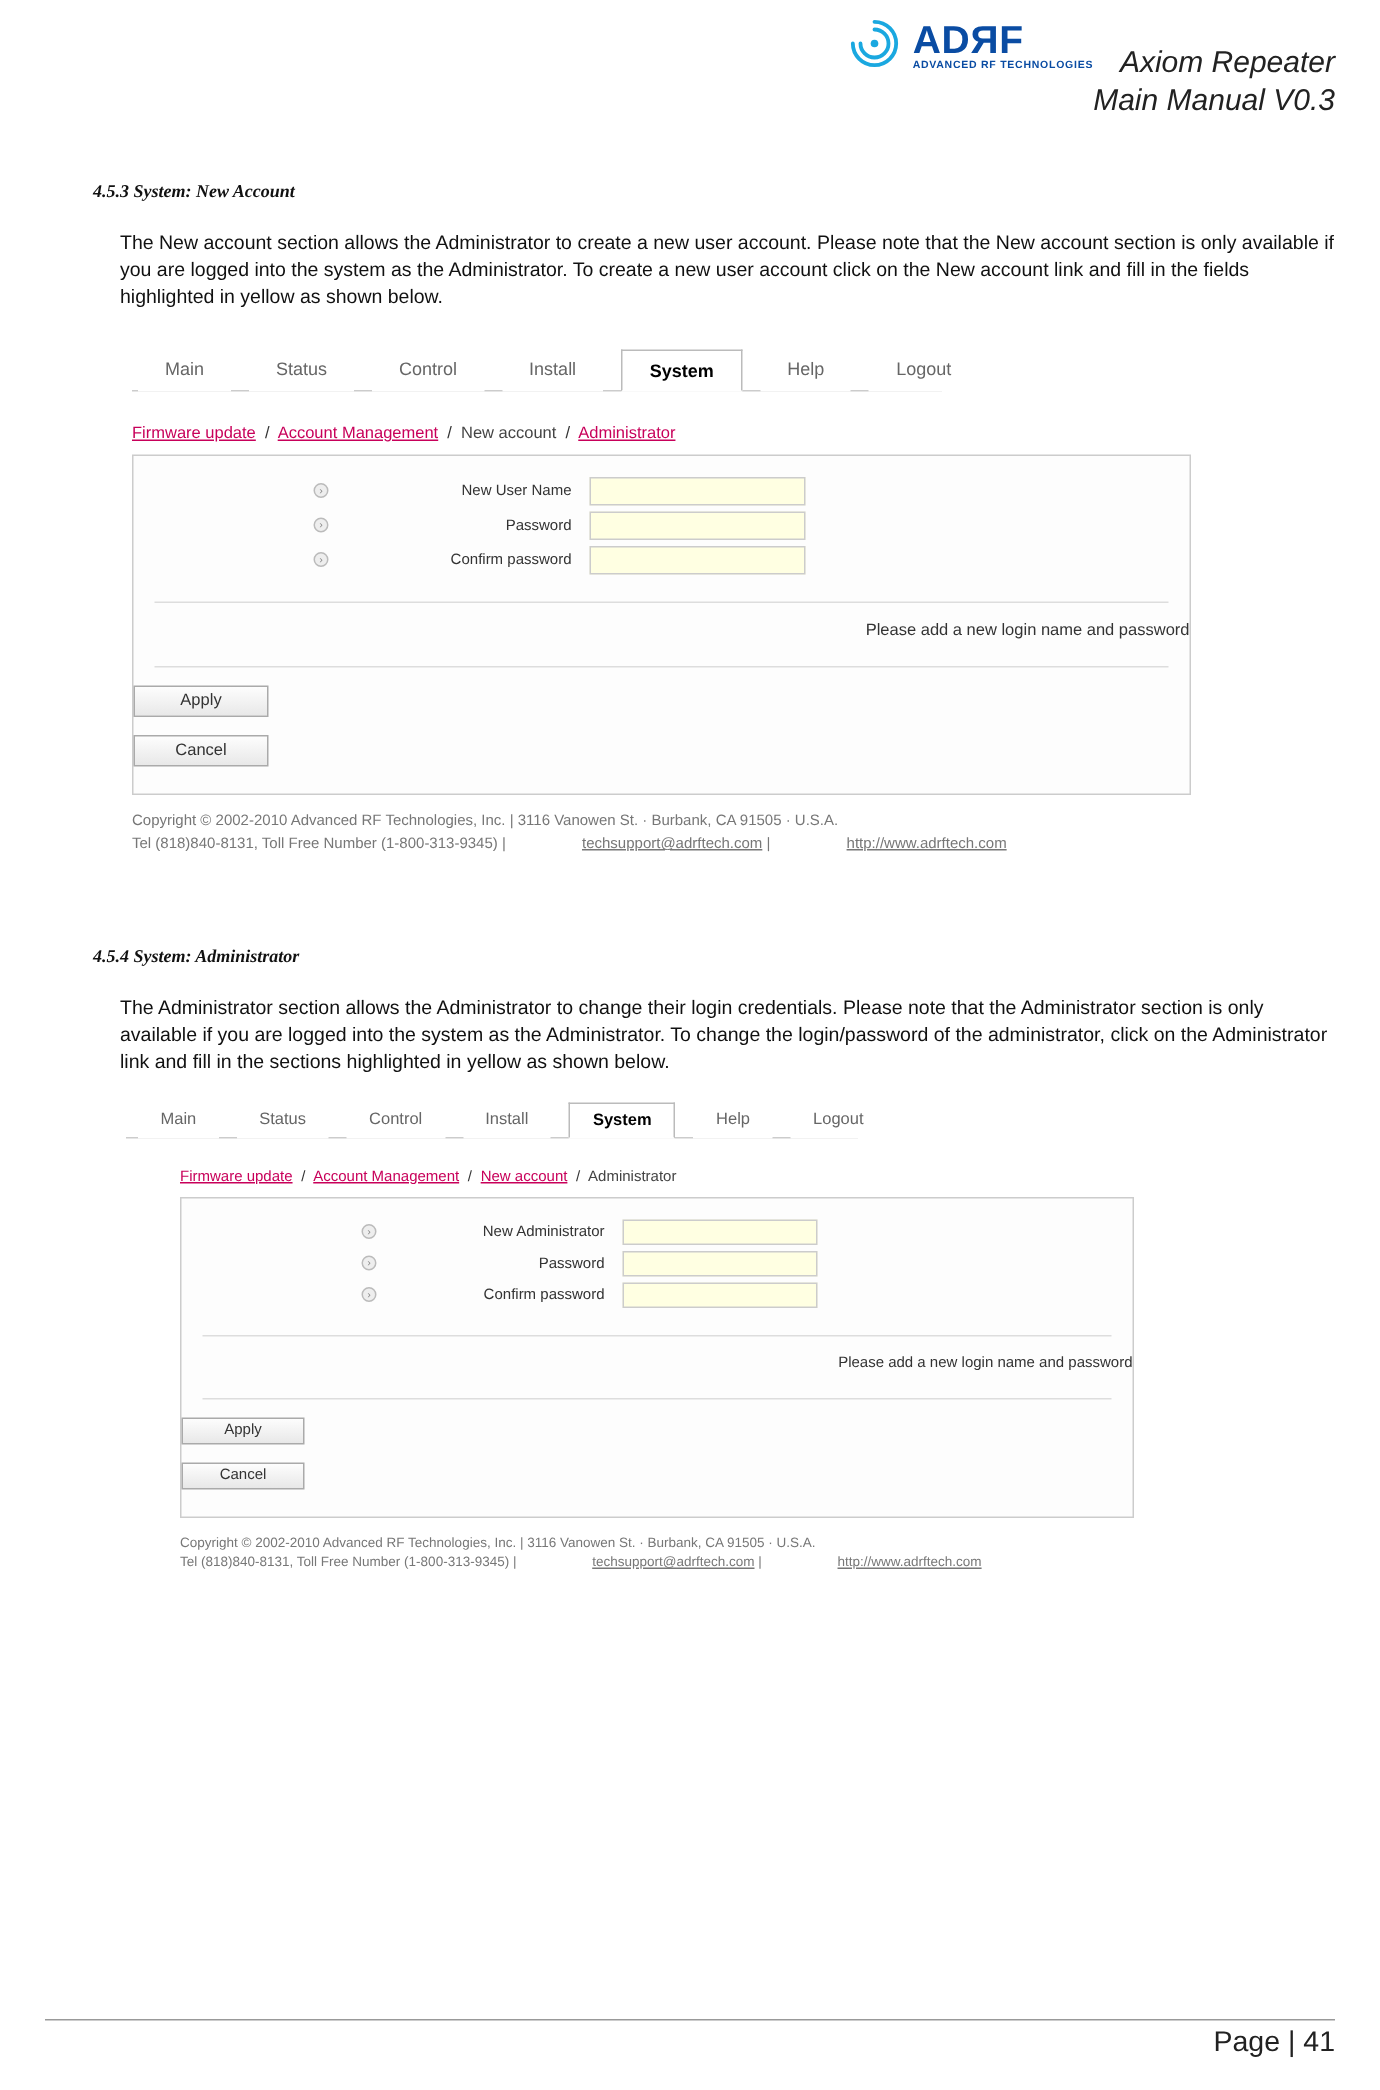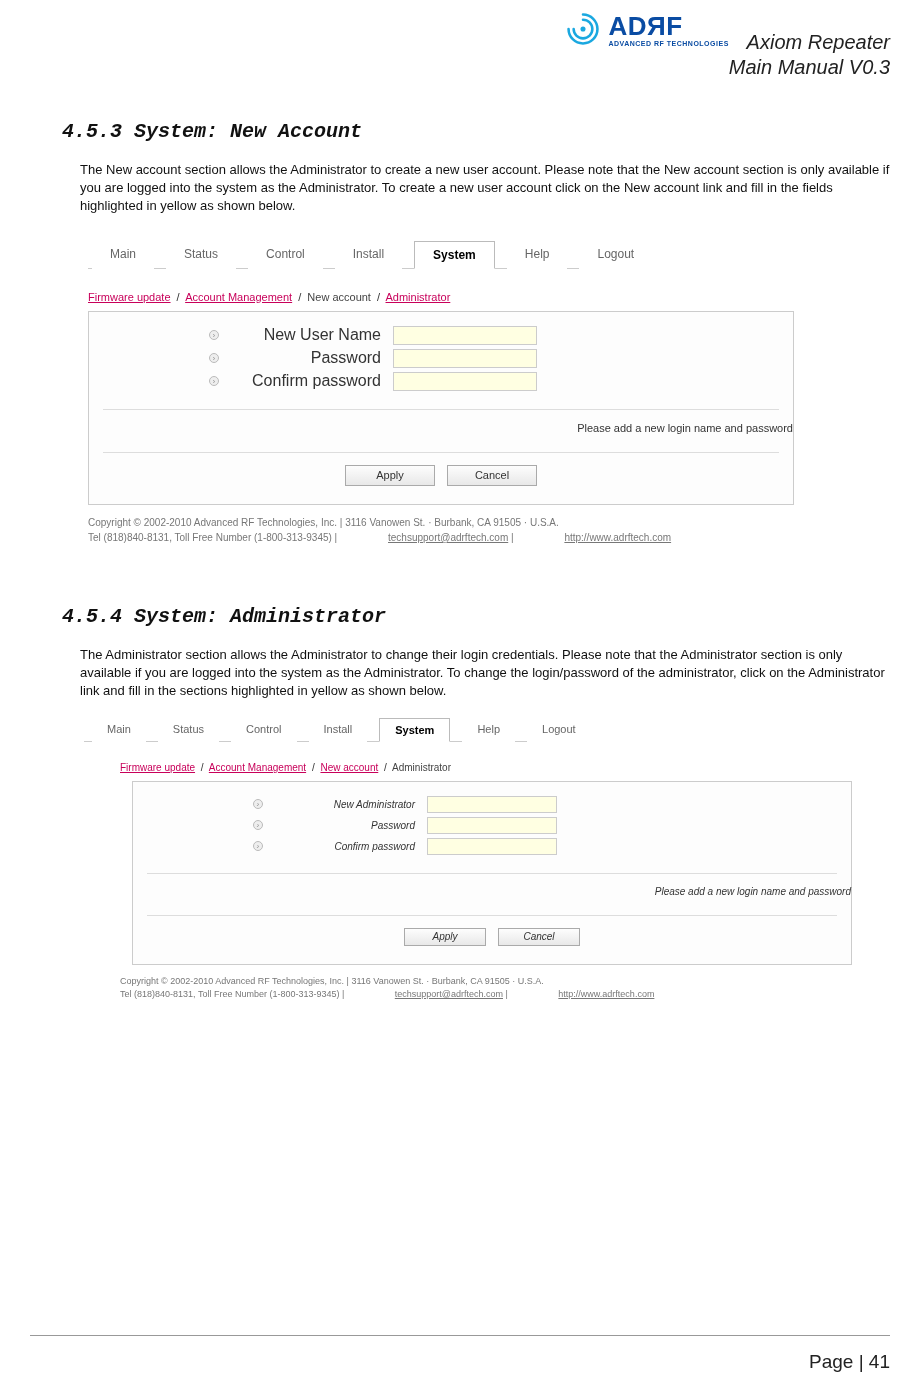--- a/index.html
+++ b/index.html
@@ -46,22 +46,22 @@
     font-family: "Segoe UI", Arial, sans-serif;
     font-size: 20px;
     font-style: italic;
     line-height: 1.25;
     margin-top: 20px;
   }
   .content {
     padding: 20px 30px 0 62px;
   }
   h3.section-heading {
-    font-family: Liberation Mono, monospace;
-    font-size: 20px;
+    font-family: Liberation Serif, serif;
+    font-size: 12px;
     font-weight: 600;
     font-style: italic;
     margin: 20px 0 18px 0;
     color: #111;
   }
   .para {
     font-family: "Segoe UI", Arial, sans-serif;
     font-size: 13px;
     line-height: 1.38;
     margin: 0 0 18px 18px;
@@ -98,21 +98,21 @@
     border-bottom: 1px solid #ccc;
     margin-top: -1px;
     margin-bottom: 22px;
     margin-left: 8px;
     width: 540px;
   }
   .ui-screenshot.small .tabs { font-size: 11px; padding-top: 0; }
   .ui-screenshot.small .tab { padding: 5px 15px; }
   .ui-screenshot.small .tab-underline { margin-bottom: 20px; width: 488px; margin-left: 4px; }
   .ui-screenshot.small .breadcrumb { font-size: 10px; margin-left: 40px; }
-  .ui-screenshot.small .panel { margin-left: 52px; width: 720px; font-style: italic; }
+  .ui-screenshot.small .panel { margin-left: 40px; width: 636px; }
   .ui-screenshot.small .form-row .label { width: 150px; font-size: 10px; }
   .ui-screenshot.small .form-row .field { width: 130px; height: 17px; }
   .ui-screenshot.small .panel-msg { font-size: 10px; }
   .ui-screenshot.small .panel-buttons .btn { width: 82px; height: 18px; font-size: 10px; }
   .ui-screenshot.small .footer-text { font-size: 9px; margin-left: 40px; }
   .breadcrumb {
     font-size: 11px;
     margin-left: 8px;
     margin-bottom: 8px;
     color: #444;
@@ -147,21 +147,21 @@
     display: flex; align-items: center; justify-content: center;
   }
   .form-row .bullet::after {
     content: "›";
     font-size: 7px;
     color: #888;
   }
   .form-row .label {
     width: 160px;
     text-align: right;
-    font-size: 16px;
+    font-size: 10px;
     color: #333;
     padding-right: 12px;
   }
   .form-row .field {
     width: 144px;
     height: 19px;
     background: #ffffe2;
     border: 1px solid #ccc;
   }
   .panel-hr {
@@ -172,20 +172,21 @@
   .panel-msg {
     text-align: right;
     font-size: 11px;
     color: #333;
     margin-bottom: 10px;
   }
   .panel-buttons {
     display: flex;
     justify-content: center;
     gap: 12px;
+    flex-direction: column;
   }
   .panel-buttons .btn {
     width: 90px;
     height: 21px;
     font-size: 11px;
     background: linear-gradient(#fdfdfd,#e8e8e8);
     border: 1px solid #aaa;
     display: flex; align-items: center; justify-content: center;
     color: #333;
   }
@@ -200,21 +201,21 @@
     text-decoration: underline;
     padding-left: 48px;
   }
   .page-footer {
     position: absolute;
     bottom: 20px;
     right: 30px;
     left: 30px;
     border-top: 1px solid #999;
     text-align: right;
-    padding-top: 15px;
+    padding-top: 4px;
     font-family: "Segoe UI", Arial, sans-serif;
     font-size: 19px;
   }
   .spacer { height: 40px; }
 </style>
 </head>
 <body>
 
 <div class="page-header">
   <div class="logo">

